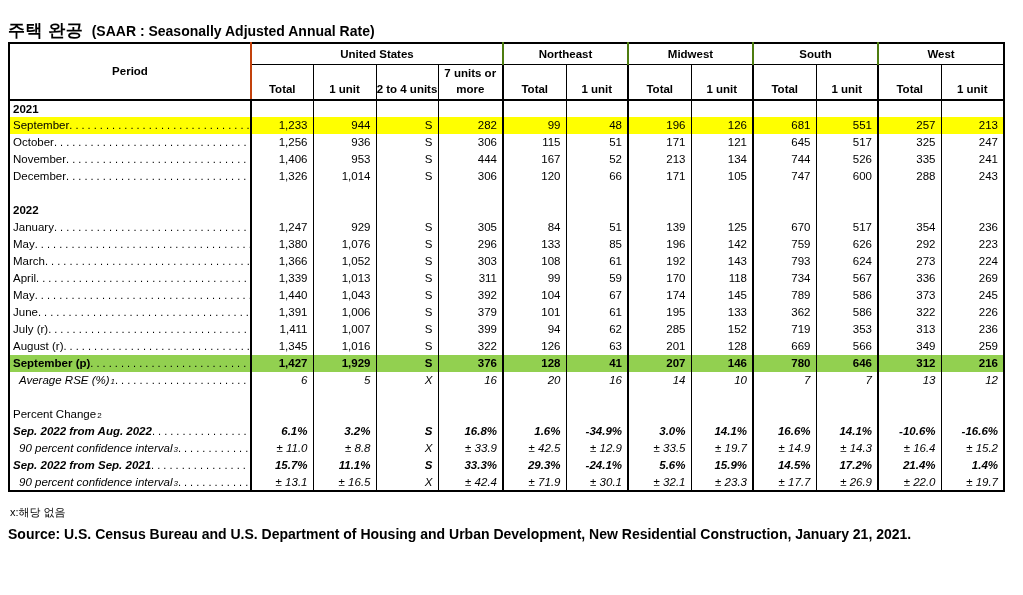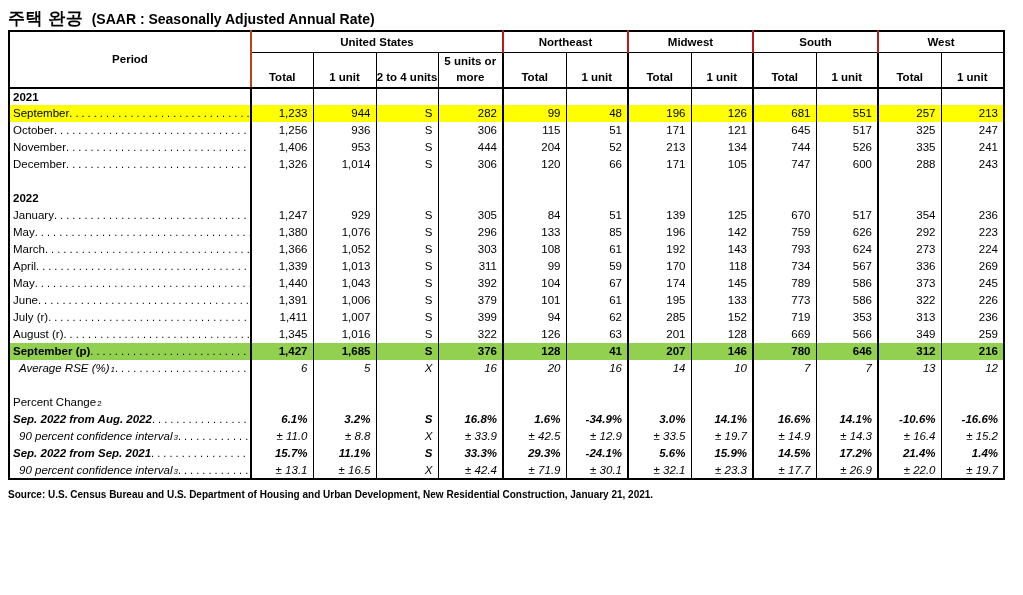--- a/index.html
+++ b/index.html
@@ -1,49 +1,49 @@
 <!DOCTYPE html>
 <html style="--hl-yellow: #FFFF00; --hl-green: #92D050;"><head>
 <meta charset="utf-8">
 <style>
   html,body{margin:0;padding:0;background:#fff;}
   body{width:1023px;height:595px;font-family:"Liberation Sans",sans-serif;color:#000;overflow:hidden;}
-  .page{padding:7px 0 0 8px;}
+  .page{padding:19px 0 0 8px;}
   .title-line{height:21px;margin-bottom:2px;white-space:nowrap;}
   .title-ko{font-size:17px;font-weight:bold;letter-spacing:0.5px;}
   .title-en{font-size:14px;font-weight:bold;margin-left:4px;}
   table{border-collapse:collapse;table-layout:fixed;width:995px;border:2px solid #000;}
   th,td{padding:0;font-size:11.5px;line-height:16px;overflow:hidden;}
   thead th{font-weight:bold;text-align:center;vertical-align:bottom;padding-bottom:2px;}
   tr.grp-row{height:21px;}
   tr.sub-row{height:35px;}
   tbody tr{height:17px;}
   th.period{vertical-align:middle;border-right:2px solid #c2410c;border-bottom:2px solid #000;padding-bottom:0;}
-  th.grp{border-left:2px solid #b91c1c;border-bottom:1px solid #000;text-align:center;}
+  th.grp{border-left:2px solid #4d7c0f;border-bottom:1px solid #000;text-align:center;}
   tr.sub-row th{border-bottom:2px solid #000;}
   .bl1{border-left:1px solid #000;}
   .bl2{border-left:2px solid #000;}
   td.num{text-align:right;padding-right:5px;white-space:nowrap;}
   td.period-cell{vertical-align:middle;}
   .label-inner{display:flex;align-items:baseline;overflow:hidden;padding-left:3px;}
   .indent .label-inner{padding-left:9px;}
   .lbl{white-space:nowrap;}
   sup{font-size:8px;line-height:0;margin-left:1px;}
   .leader{flex:1;overflow:hidden;white-space:nowrap;min-width:0;}
   .leader::after{content:" . . . . . . . . . . . . . . . . . . . . . . . . . . . . . . . . . . . . . . . . . . . . . . . . . . . . . . . . . . . . . . . . . . . . . . . .";font-weight:normal;font-style:normal;font-size:11px;}
   tr.bold td, tr.bold .lbl{font-weight:bold;}
   tr.ital td{font-style:italic;}
   tr.boldit td{font-style:italic;font-weight:bold;}
   tr.hl-yellow{background:var(--hl-yellow,#FFFF00);}
   tr.hl-green{background:var(--hl-green,#92D050);}
   tr.hl-green td{font-weight:bold;}
   .footnotes{margin-top:9px;font-size:11px;}
   .footnote{margin-bottom:4px;line-height:16px;}
   .footnote .fn-sup{font-size:8px;vertical-align:super;margin-right:2px;}
-  .source-line{margin-top:7px;font-size:10px;font-weight:bold;}
+  .source-line{margin-top:7px;font-size:14px;font-weight:bold;}
 </style>
 </head>
 <body>
 
 <div class="page">
 
   <div class="title-line">
     <span class="title-ko">주택 완공</span>
     <span class="title-en">(SAAR : Seasonally Adjusted Annual Rate)</span>
   </div>
@@ -70,21 +70,21 @@
         <th class="grp" colspan="4">United States</th>
         <th class="grp" colspan="2">Northeast</th>
         <th class="grp" colspan="2">Midwest</th>
         <th class="grp" colspan="2">South</th>
         <th class="grp" colspan="2">West</th>
       </tr>
       <tr class="sub-row">
         <th class="bl2">Total</th>
         <th class="bl1">1 unit</th>
         <th class="bl1">2 to 4 units</th>
-        <th class="bl1">5 units or more</th>
+        <th class="bl1">7 units or more</th>
         <th class="bl2">Total</th>
         <th class="bl1">1 unit</th>
         <th class="bl2">Total</th>
         <th class="bl1">1 unit</th>
         <th class="bl2">Total</th>
         <th class="bl1">1 unit</th>
         <th class="bl2">Total</th>
         <th class="bl1">1 unit</th>
       </tr>
     </thead>
@@ -152,21 +152,21 @@
           <td class="period-cell">
             <div class="label-inner">
               <span class="lbl">November</span>
               <span class="leader"></span>
             </div>
           </td>
           <td class="num bl2">1,406</td>
           <td class="num bl1">953</td>
           <td class="num bl1">S</td>
           <td class="num bl1">444</td>
-          <td class="num bl2">204</td>
+          <td class="num bl2">167</td>
           <td class="num bl1">52</td>
           <td class="num bl2">213</td>
           <td class="num bl1">134</td>
           <td class="num bl2">744</td>
           <td class="num bl1">526</td>
           <td class="num bl2">335</td>
           <td class="num bl1">241</td>
         </tr>
         <tr>
           <td class="period-cell">
@@ -334,21 +334,21 @@
             </div>
           </td>
           <td class="num bl2">1,391</td>
           <td class="num bl1">1,006</td>
           <td class="num bl1">S</td>
           <td class="num bl1">379</td>
           <td class="num bl2">101</td>
           <td class="num bl1">61</td>
           <td class="num bl2">195</td>
           <td class="num bl1">133</td>
-          <td class="num bl2">773</td>
+          <td class="num bl2">362</td>
           <td class="num bl1">586</td>
           <td class="num bl2">322</td>
           <td class="num bl1">226</td>
         </tr>
         <tr>
           <td class="period-cell">
             <div class="label-inner">
               <span class="lbl">July (r)</span>
               <span class="leader"></span>
             </div>
@@ -387,21 +387,21 @@
           <td class="num bl1">259</td>
         </tr>
         <tr class="bold hl-green">
           <td class="period-cell">
             <div class="label-inner">
               <span class="lbl">September (p)</span>
               <span class="leader"></span>
             </div>
           </td>
           <td class="num bl2">1,427</td>
-          <td class="num bl1">1,685</td>
+          <td class="num bl1">1,929</td>
           <td class="num bl1">S</td>
           <td class="num bl1">376</td>
           <td class="num bl2">128</td>
           <td class="num bl1">41</td>
           <td class="num bl2">207</td>
           <td class="num bl1">146</td>
           <td class="num bl2">780</td>
           <td class="num bl1">646</td>
           <td class="num bl2">312</td>
           <td class="num bl1">216</td>
@@ -545,16 +545,17 @@
           <td class="num bl1">± 23.3</td>
           <td class="num bl2">± 17.7</td>
           <td class="num bl1">± 26.9</td>
           <td class="num bl2">± 22.0</td>
           <td class="num bl1">± 19.7</td>
         </tr>
       </tbody>
   </table>
 
   <div class="footnotes">
+    <div class="footnote"><span class="fn-sup"></span><span>x:해당 없음</span></div>
     <div class="source-line">Source: U.S. Census Bureau and U.S. Department of Housing and Urban Development, New Residential Construction, January 21, 2021.</div>
   </div>
 
 </div>
 
 </body></html>

